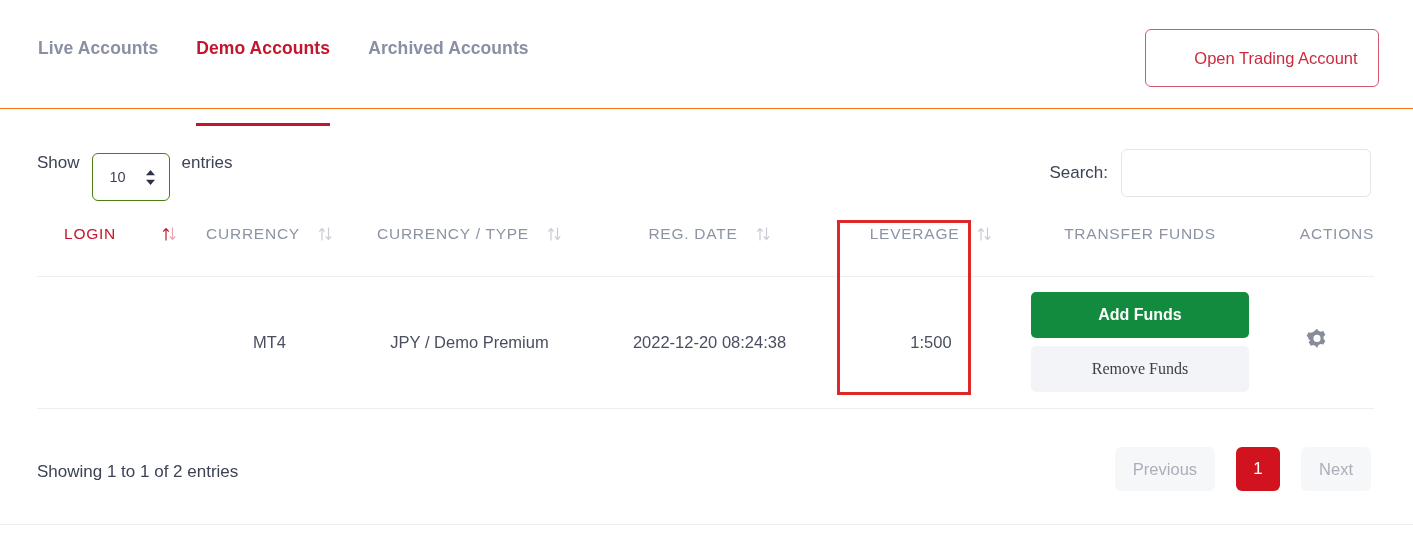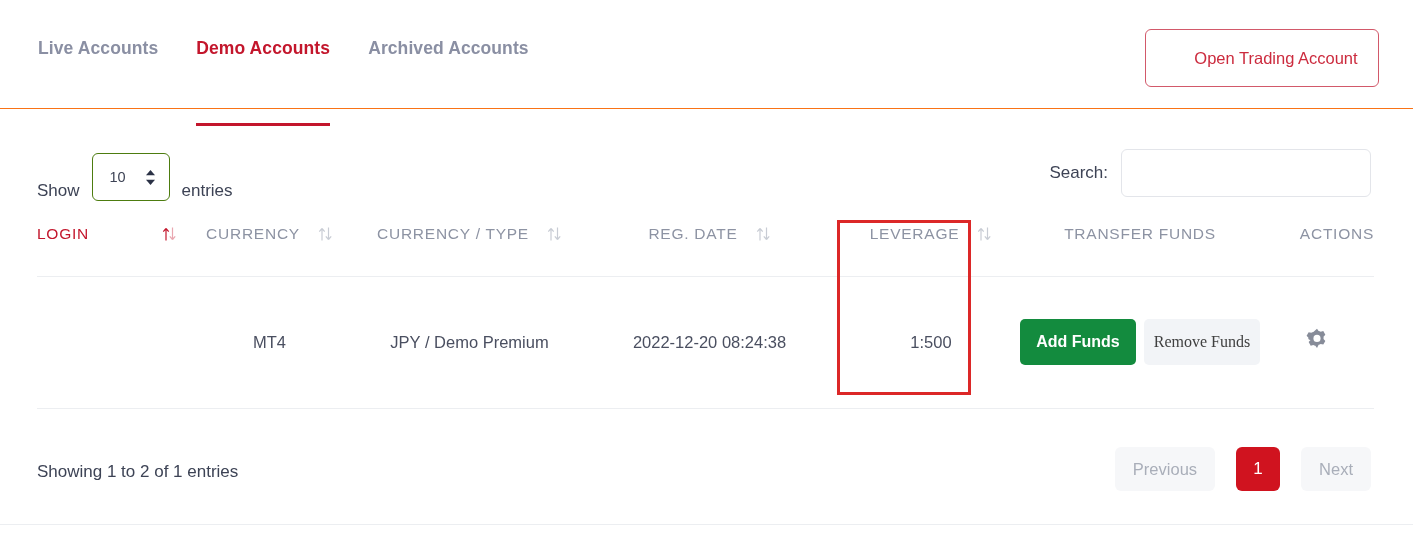--- a/index.html
+++ b/index.html
@@ -75,21 +75,21 @@
   
   .controls {
     position: absolute;
     left: 0; top: 109px;
     width: 1413px; height: 110px;
   }
   .show-entries {
     position: absolute;
     left: 37px; top: 44px;
     display: flex;
-    align-items: flex-end;
+    align-items: flex-start;
     font-size: 17px;
     color: #3d4355;
   }
   .show-label { margin-right: 12px; }
   .entries-label { margin-left: 12px; }
   .select-box {
     position: relative;
     width: 78px; height: 48px;
     border: 1px solid #4d7c0f;
     border-radius: 6px;
@@ -155,21 +155,21 @@
     vertical-align: middle;
     white-space: nowrap;
     border-bottom: 1px solid #eceef1;
     cursor: pointer;
   }
   .th-inner {
     display: flex;
     align-items: center;
     justify-content: center;
   }
-  .th-inner.left { justify-content: space-between; }
+  .th-inner.left { justify-content: flex-end; gap: 28px; }
   .th-inner.right { justify-content: flex-end; }
   .th-login { color: #c3162c; }
   .sort-icon {
     margin-left: 18px;
     flex: 0 0 auto;
     line-height: 0;
   }
   .sort-icon svg { display: block; }
 
   .table td {
@@ -178,21 +178,21 @@
     text-align: center;
     vertical-align: middle;
     padding: 0;
     height: 132px;
     border-bottom: 1px solid #eceef1;
   }
 
   .funds-cell { }
   .funds-stack {
     display: flex;
-    flex-direction: row;
+    flex-direction: column;
     align-items: center;
     gap: 8px;
   }
   .btn-add {
     width: 218px; height: 46px;
     background: #138b3e;
     color: #ffffff;
     border: none;
     border-radius: 5px;
     font-size: 16px;
@@ -420,21 +420,21 @@
                 <path fill="#878c99" d="M12 1.6l1.5 2.0a8.6 8.6 0 011.9.8l2.4-.6 1.9 3.3-1.7 1.8c.06.35.1.72.1 1.1s-.04.75-.1 1.1l1.7 1.8-1.9 3.3-2.4-.6a8.6 8.6 0 01-1.9.8L12 19.4l-1.5-2.0a8.6 8.6 0 01-1.9-.8l-2.4.6-1.9-3.3 1.7-1.8A7.6 7.6 0 014 11c0-.38.04-.75.1-1.1L2.4 8.1l1.9-3.3 2.4.6a8.6 8.6 0 011.9-.8L12 1.6z"></path>
                 <circle cx="12" cy="10.5" r="3.3" fill="#ffffff"></circle>
               </svg>
             </span>
           </button>
         </td>
       </tr>
     </tbody>
   </table>
 
-  <div class="footer-info">Showing 1 to 2 of 1 entries</div>
+  <div class="footer-info">Showing 1 to 1 of 2 entries</div>
 
   <div class="pagination">
     <button class="page-btn">Previous</button>
     <button class="page-btn num">1</button>
     <button class="page-btn">Next</button>
   </div>
 
   <div class="bottom-rule"></div>
 
   <div class="annotation-box"></div>

